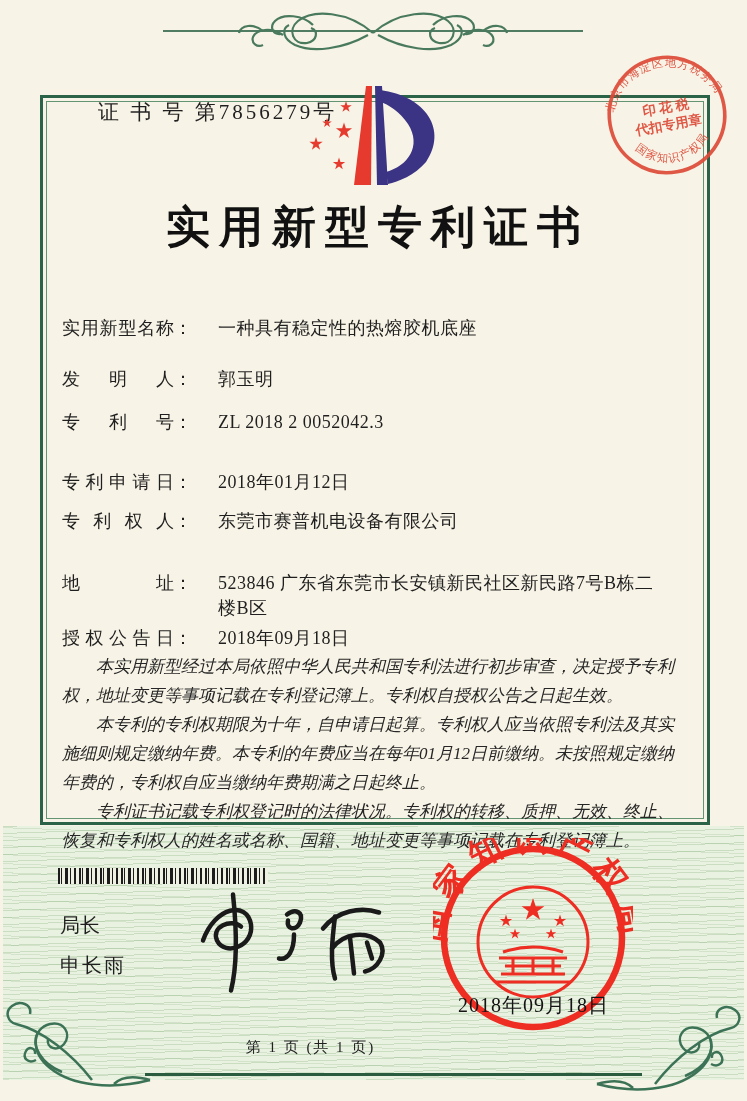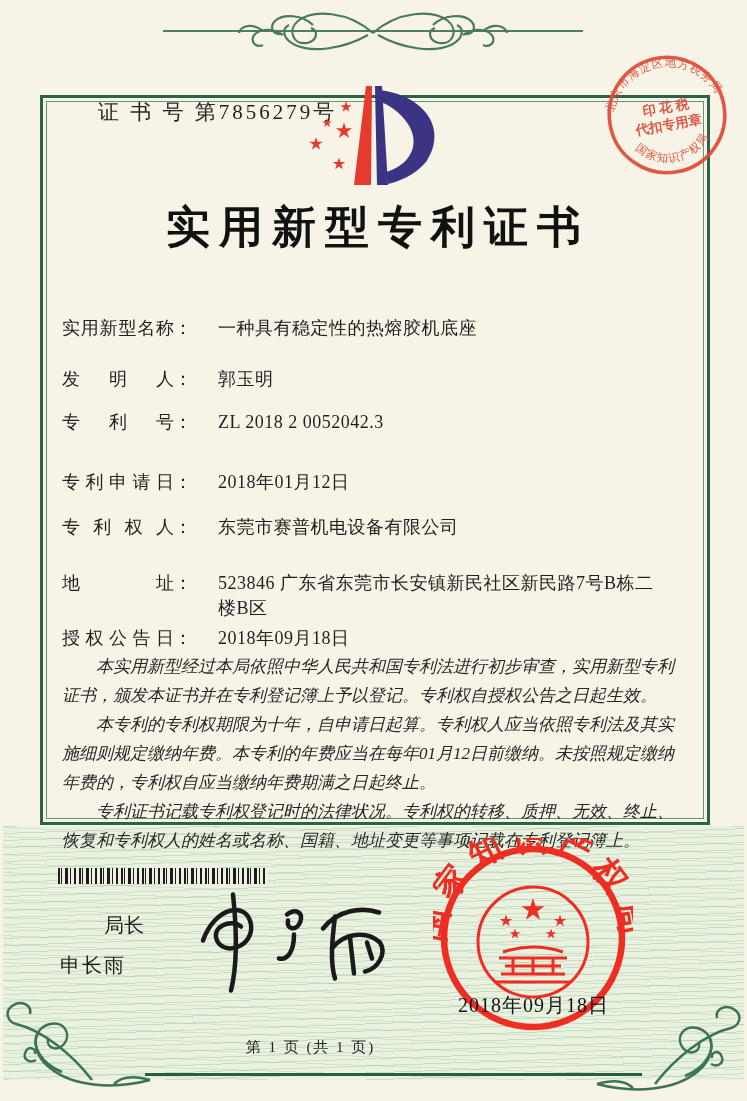--- a/index.html
+++ b/index.html
@@ -41,21 +41,21 @@
     background-image:
       repeating-linear-gradient(178deg, rgba(108,158,98,.25) 0 1px, rgba(0,0,0,0) 1px 7px),
       repeating-linear-gradient(182deg, rgba(108,158,98,.18) 0 1px, rgba(0,0,0,0) 1px 9px);
   }
   #barcode{left:58px;top:868px;width:210px;height:16px;z-index:2;
     background:repeating-linear-gradient(90deg,
       #1c1c1c 0 2px, #eef0e2 2px 3px, #1c1c1c 3px 4px, #eef0e2 4px 7px,
       #1c1c1c 7px 10px, #eef0e2 10px 12px, #1c1c1c 12px 13px, #eef0e2 13px 16px,
       #1c1c1c 16px 18px, #eef0e2 18px 21px);
   }
-  #director-title{left:60px;top:912px;font-size:20px;font-family:"Liberation Sans",sans-serif;z-index:2;margin-left:44px;}
+  #director-title{left:60px;top:912px;font-size:20px;font-family:"Liberation Sans",sans-serif;z-index:2;}
   #director-name{left:60px;top:952px;font-size:20px;font-family:"Liberation Sans",sans-serif;z-index:2;letter-spacing:2px;}
   #signature{left:175px;top:880px;width:230px;height:120px;z-index:3;}
   #seal{left:433px;top:838px;width:200px;height:200px;z-index:2;}
   #seal-date{left:458px;top:992px;font-size:20px;letter-spacing:1px;z-index:3;color:#141414;}
   #page-footer{left:0;top:1038px;width:621px;text-align:center;font-size:15px;letter-spacing:2px;z-index:2;}
   #bottom-line{left:145px;top:1073px;width:497px;height:3px;background:#2a5c40;z-index:2;}
   #corner-left{left:2px;top:996px;width:150px;height:96px;z-index:2;}
   #corner-right{left:595px;top:1000px;width:150px;height:96px;z-index:2;}
   svg text{font-family:"Liberation Serif",serif;}
 </style>
@@ -141,33 +141,33 @@
   </div>
   <div class="row" style="top:51px">
     <span class="flabel">发明人</span><span class="colon">：</span><span class="fvalue">郭玉明</span>
   </div>
   <div class="row" style="top:94px">
     <span class="flabel">专利号</span><span class="colon">：</span><span class="fvalue">ZL 2018 2 0052042.3</span>
   </div>
   <div class="row" style="top:154px">
     <span class="flabel">专利申请日</span><span class="colon">：</span><span class="fvalue">2018年01月12日</span>
   </div>
-  <div class="row" style="top:199px">
+  <div class="row" style="top:193px">
     <span class="flabel">专利权人</span><span class="colon">：</span><span class="fvalue">东莞市赛普机电设备有限公司</span>
   </div>
   <div class="row" style="top:255px">
     <span class="flabel">地址</span><span class="colon">：</span><span class="fvalue addr">523846 广东省东莞市长安镇新民社区新民路7号B栋二楼B区</span>
   </div>
   <div class="row" style="top:310px">
     <span class="flabel">授权公告日</span><span class="colon">：</span><span class="fvalue">2018年09月18日</span>
   </div>
 </div>
 
 <div id="body-text" class="abs">
-  <p>本实用新型经过本局依照中华人民共和国专利法进行初步审查，实用新型专利证书，颁发本证书并在专利登记簿上予以登记。专利权自授权公告之日起生效。</p>
+  <p>本实用新型经过本局依照中华人民共和国专利法进行初步审查，决定授予专利权，地址变更等事项记载在专利登记簿上。专利权自授权公告之日起生效。</p>
   <p>本专利的专利权期限为十年，自申请日起算。专利权人应当依照专利法及其实施细则规定缴纳年费。本专利的年费应当在每年01月12日前缴纳。未按照规定缴纳年费的，专利权自应当缴纳年费期满之日起终止。</p>
   <p>专利证书记载专利权登记时的法律状况。专利权的转移、质押、无效、终止、恢复和专利权人的姓名或名称、国籍、地址变更等事项记载在专利登记簿上。</p>
 </div>
 
 <div id="barcode" class="abs"></div>
 
 <div id="director-title" class="abs">局长</div>
 <div id="director-name" class="abs">申长雨</div>
 
 <svg id="signature" class="abs" viewBox="0 0 230 115">

